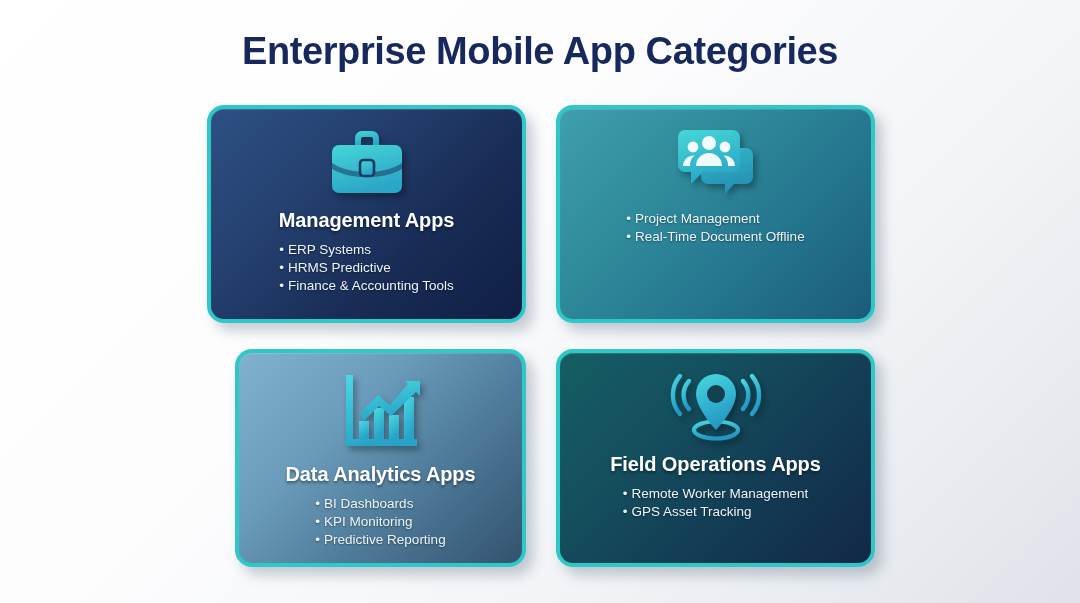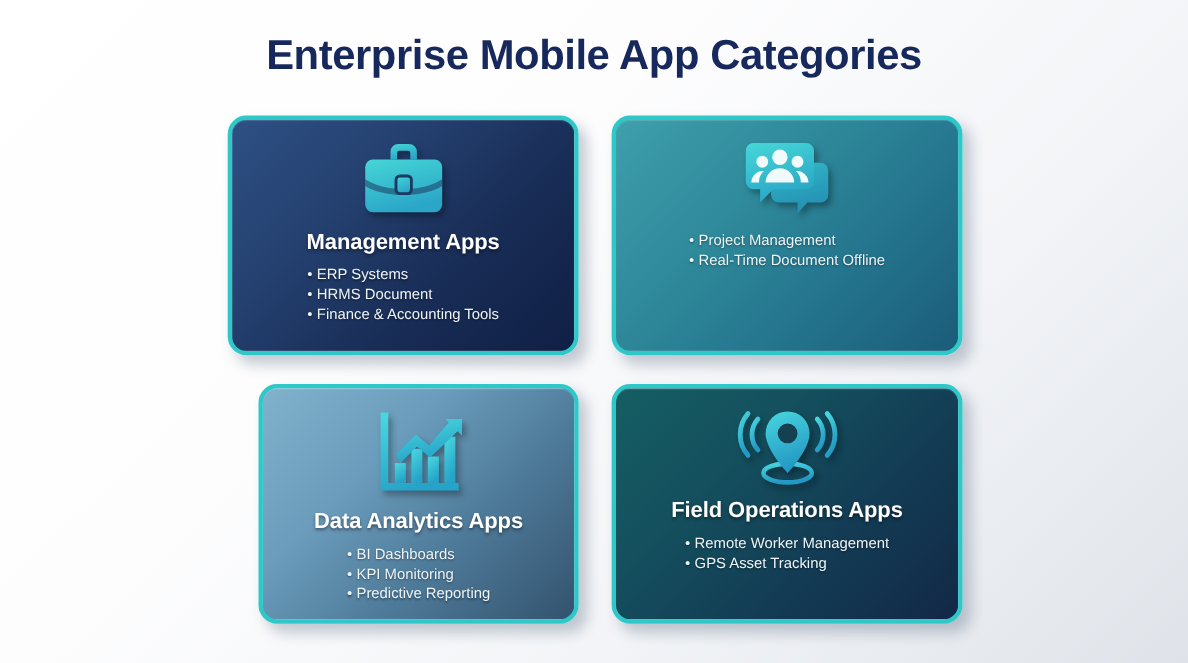--- a/index.html
+++ b/index.html
@@ -128,21 +128,21 @@
           </defs>
           <path d="M31 20 V13 a7 7 0 0 1 7 -7 h10 a7 7 0 0 1 7 7 V20 h-6 v-6 a2 2 0 0 0 -2 -2 h-8 a2 2 0 0 0 -2 2 v6 z" fill="url(#gmgmt)"></path>
           <rect x="8" y="20" width="70" height="48" rx="7" fill="url(#gmgmt)"></rect>
           <path d="M8 38 C26 50 60 50 78 38 L78 44 C60 55 26 55 8 44 Z" fill="#1b3a63" opacity="0.55"></path>
           <rect x="36" y="35" width="14" height="16" rx="3.5" fill="url(#gmgmt)" stroke="#1b3a63" stroke-width="2.6"></rect>
         </svg>
       </div>
       <div class="card-title">Management Apps</div>
       <ul class="bullets">
         <li><span class="dot">•</span><span>ERP Systems</span></li>
-        <li><span class="dot">•</span><span>HRMS Document</span></li>
+        <li><span class="dot">•</span><span>HRMS Predictive</span></li>
         <li><span class="dot">•</span><span>Finance &amp; Accounting Tools</span></li>
       </ul>
     </div>
 
     <div class="card card-collaboration">
       <div class="icon-wrap">
         <svg width="84" height="76" viewBox="0 0 84 76">
           <defs>
             <linearGradient id="gcol" x1="0" y1="0" x2="0.35" y2="1">
               <stop offset="0" stop-color="#46d8d8"></stop>

